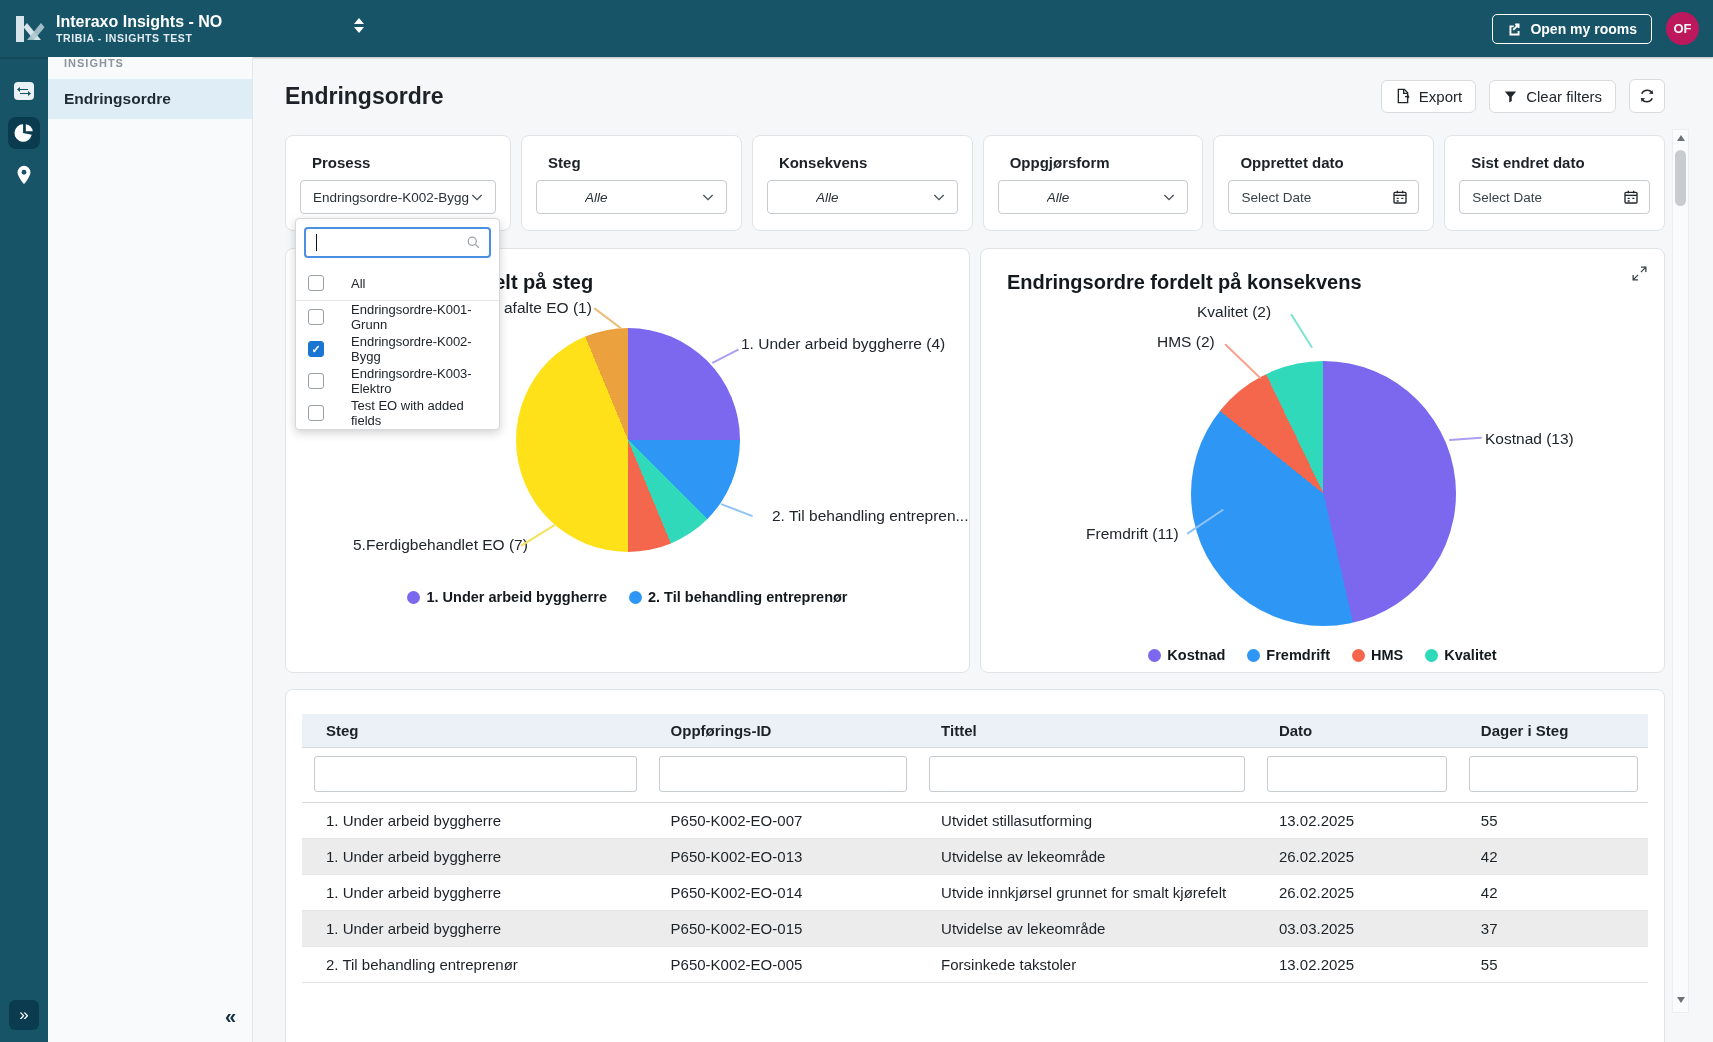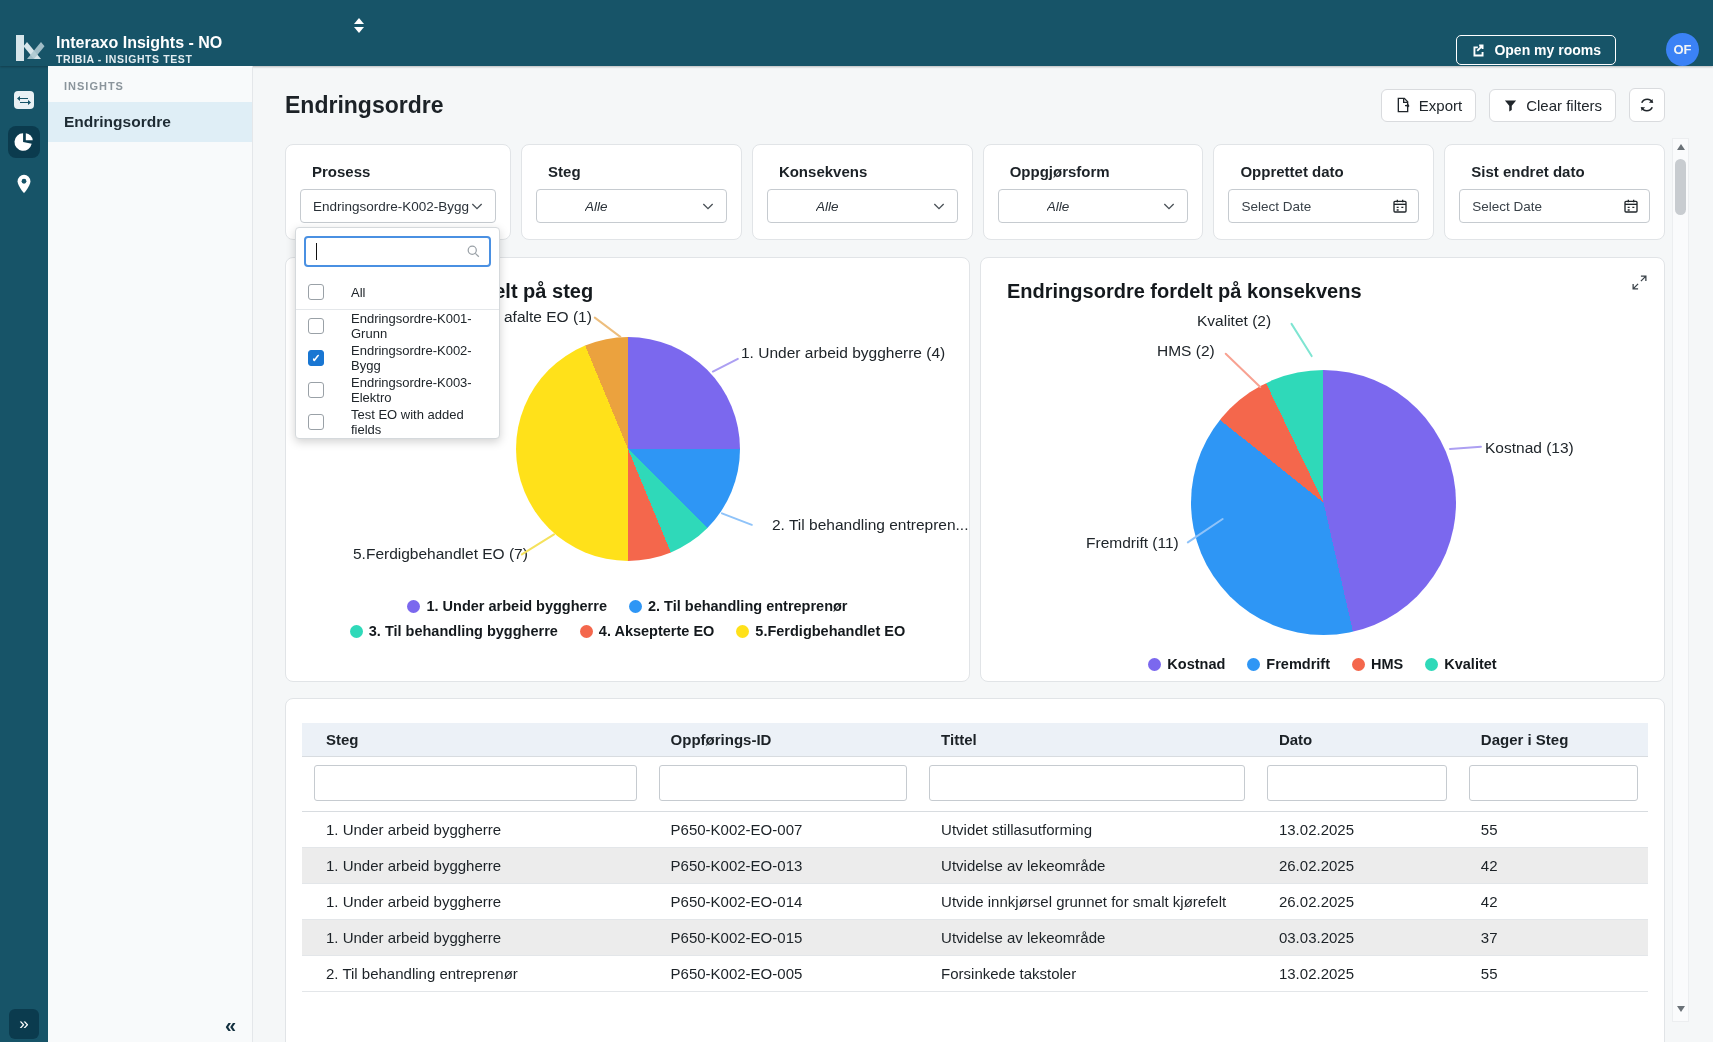--- a/index.html
+++ b/index.html
@@ -1,49 +1,49 @@
 <!DOCTYPE html>
 <html><head>
 <meta charset="utf-8">
 <style>
   * { margin:0; padding:0; box-sizing:border-box; }
   html,body { width:1713px; height:1042px; overflow:hidden;
     font-family:"Liberation Sans", sans-serif; background:#F5F7F8; color:#20262B; }
 
   
-  .app-header { height:66px; background:#175468; display:flex; align-items:flex-end;
+  .app-header { height:57px; background:#175468; display:flex; align-items:center;
     padding:0 14px 0 10px; position:relative; box-shadow:0 1px 2px rgba(0,0,0,.25); }
   .logo { width:36px; height:36px; margin-right:10px; flex:0 0 auto; }
   .app-titles { color:#fff; line-height:1.25; }
   .app-title { font-size:16px; font-weight:bold; }
   .app-subtitle { font-size:10.5px; font-weight:bold; letter-spacing:.6px; color:#E3EDF1; }
   .room-sort { position:absolute; left:352px; top:18px; width:14px; height:20px; cursor:pointer; }
   .room-sort .tri-up { width:0;height:0;border-left:5px solid transparent;border-right:5px solid transparent;
     border-bottom:6px solid #fff; margin:0 auto 3px; }
   .room-sort .tri-down { width:0;height:0;border-left:5px solid transparent;border-right:5px solid transparent;
     border-top:6px solid #fff; margin:0 auto; }
   .header-right { margin-left:auto; display:flex; align-items:center; gap:14px; }
   .open-rooms-btn { display:flex; align-items:center; gap:8px; border:1px solid #FFFFFF; border-radius:5px;
     background:transparent; color:#fff; font-size:14px; font-weight:bold; padding:6px 14px; cursor:pointer;
     font-family:inherit; }
-  .avatar { width:33px; height:33px; border-radius:50%; background:#3b82f6; color:#F2F5F6;
-    display:flex; align-items:center; justify-content:center; font-size:13px; font-weight:bold;margin-left:36px; }
+  .avatar { width:33px; height:33px; border-radius:50%; background:#be185d; color:#F2F5F6;
+    display:flex; align-items:center; justify-content:center; font-size:13px; font-weight:bold; }
 
   
   .layout { display:flex; height:985px; }
   .rail { width:48px; background:#175468; display:flex; flex-direction:column; align-items:center;
     padding:18px 0 12px; gap:10px; }
   .rail-icon { width:32px; height:32px; border-radius:8px; display:flex; align-items:center;
     justify-content:center; cursor:pointer; }
   .rail-icon.active { background:#0B3B4E; }
   .rail-expand { margin-top:auto; width:30px; height:30px; border-radius:6px; background:#0B3B4E;
     color:#fff; font-size:17px; display:flex; align-items:center; justify-content:center; cursor:pointer; }
 
   .sidebar { width:205px; background:#F8FAFB; border-right:1px solid #E4E7EA; display:flex;
-    flex-direction:column; padding-top:14px; position:relative; }
+    flex-direction:column; position:relative; }
   .sidebar-section { font-size:11px; font-weight:bold; letter-spacing:1px; color:#8A949B;
     padding:0 0 10px 16px; }
   .sidebar-item { font-size:15.5px; font-weight:bold; color:#1E2B33; padding:11px 16px; cursor:pointer; }
   .sidebar-item.active { background:#DFEEF6; }
   .sidebar-collapse { margin-top:auto; align-self:flex-end; margin:auto 16px 14px 0; font-size:20px;
     font-weight:bold; color:#13303F; cursor:pointer; }
 
   .main { flex:1; position:relative; padding:0 48px 0 32px; }
 
   
@@ -328,34 +328,20 @@
           <div class="legend-row">
             <div class="legend-item">
               <span class="dot" style="background: rgb(123, 104, 238);"></span>
               <span>1. Under arbeid byggherre</span>
             </div>
             <div class="legend-item">
               <span class="dot" style="background: rgb(46, 150, 245);"></span>
               <span>2. Til behandling entreprenør</span>
             </div>
           </div>
-          <div class="legend-row">
-            <div class="legend-item">
-              <span class="dot" style="background: rgb(47, 217, 185);"></span>
-              <span>3. Til behandling byggherre</span>
-            </div>
-            <div class="legend-item">
-              <span class="dot" style="background: rgb(244, 103, 76);"></span>
-              <span>4. Aksepterte EO</span>
-            </div>
-            <div class="legend-item">
-              <span class="dot" style="background: rgb(255, 225, 26);"></span>
-              <span>5.Ferdigbehandlet EO</span>
-            </div>
-          </div>
         </div>
       </div>
 
       <div class="chart-card">
         <div class="chart-title">Endringsordre fordelt på konsekvens</div>
         <div class="expand-btn">
           <svg class="ic" width="17" height="17" viewBox="0 0 24 24">
             <path d="M14 3h7v7M21 3l-7 7" fill="none" stroke="#3A4249" stroke-width="1.8"></path>
             <path d="M10 21H3v-7M3 21l7-7" fill="none" stroke="#3A4249" stroke-width="1.8"></path>
           </svg>

